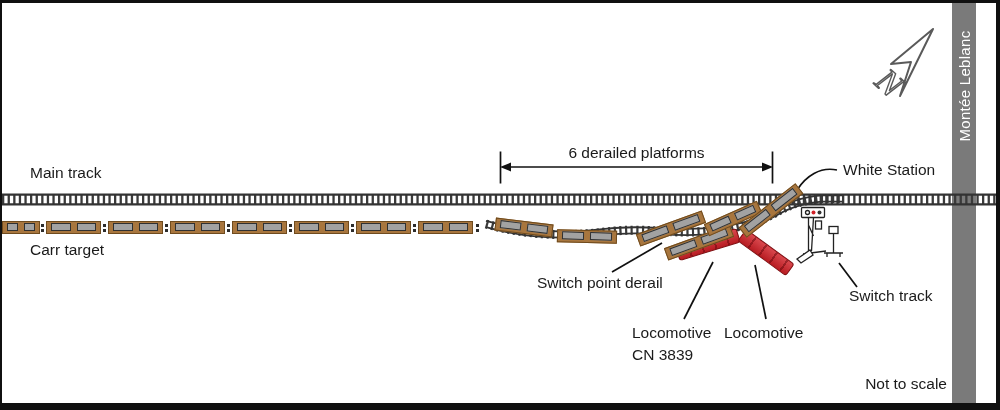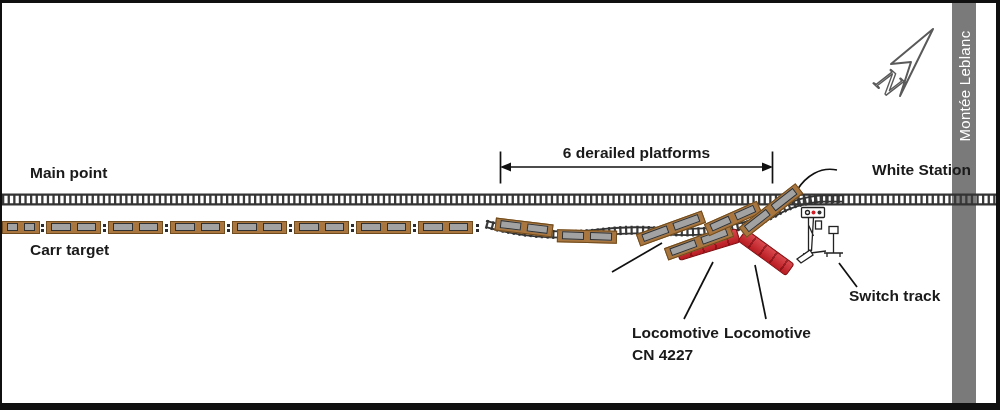--- a/index.html
+++ b/index.html
@@ -30,25 +30,25 @@
   .plat{position:absolute;top:1px;height:8px;background:var(--platform,#a2a2a2);
         border:1px solid var(--platform-border,#303030);box-sizing:border-box;}
   .plat.l{left:4px;width:calc(50% - 7px);}
   .plat.r{right:4px;width:calc(50% - 7px);}
   .coupler{position:absolute;width:3px;height:3px;background:#2c2c2c;}
   .loco{position:absolute;height:15px;background:var(--locomotive,#d12027);
         border:1.5px solid var(--locomotive-border,#7c1013);border-radius:3px;box-sizing:border-box;
         background-image:repeating-linear-gradient(90deg, rgba(0,0,0,0) 0 11px, rgba(90,0,5,.45) 11px 13px),
                          linear-gradient(rgba(255,255,255,.18), rgba(0,0,0,.12));}
 
-  .lbl{position:absolute;font-size:15.5px;line-height:1.15;white-space:nowrap;z-index:5;font-weight:bold;}
+  .lbl{position:absolute;font-size:15.5px;line-height:1.15;white-space:nowrap;z-index:5;}
   #lbl-derailed{left:500px;top:144px;width:273px;text-align:center;}
   #lbl-main-track{left:30px;top:164px;}
   #lbl-carr-siding{left:30px;top:241px;}
-  #lbl-white-station{left:872px;top:161px;}
+  #lbl-white-station{left:843px;top:161px;}
   #lbl-switch-point{left:537px;top:274px;}
   #lbl-loco1{left:632px;top:322px;line-height:1.4;}
   #lbl-loco2{left:724px;top:322px;line-height:1.4;}
   #lbl-switch-target{left:849px;top:287px;}
   #lbl-not-to-scale{left:793px;top:375px;width:154px;text-align:right;}
 </style>
 </head>
 <body>
 
 <div id="stage">
@@ -180,30 +180,32 @@
       <div class="coupler" style="left: 288.5px; top: 224px;"></div>
       <div class="coupler" style="left: 288.5px; top: 229px;"></div>
       <div class="coupler" style="left: 350.5px; top: 224px;"></div>
       <div class="coupler" style="left: 350.5px; top: 229px;"></div>
       <div class="coupler" style="left: 412.5px; top: 224px;"></div>
       <div class="coupler" style="left: 412.5px; top: 229px;"></div>
       <div class="coupler" style="left: 476px; top: 224px;"></div>
       <div class="coupler" style="left: 476px; top: 229px;"></div>
     </div>
 
-  <div class="lbl" id="lbl-main-track">Main point</div>
+  <div class="lbl" id="lbl-main-track">Main track</div>
   <div class="lbl" id="lbl-carr-siding">Carr target</div>
   <div class="lbl" id="lbl-derailed">6 derailed platforms</div>
   <div class="lbl" id="lbl-white-station">White Station</div>
+  <div class="lbl" id="lbl-switch-point">Switch point derail</div>
   <div class="lbl" id="lbl-loco1">
     <div>Locomotive</div>
-    <div>CN 4227</div>
+    <div>CN 3839</div>
   </div>
   <div class="lbl" id="lbl-loco2">
     <div>Locomotive</div>
   </div>
   <div class="lbl" id="lbl-switch-target">Switch track</div>
+  <div class="lbl" id="lbl-not-to-scale">Not to scale</div>
 
   <div class="edge" id="edge-top"></div>
   <div class="edge" id="edge-bottom"></div>
   <div class="edge" id="edge-left"></div>
   <div class="edge" id="edge-right"></div>
 </div>
 
 </body></html>

